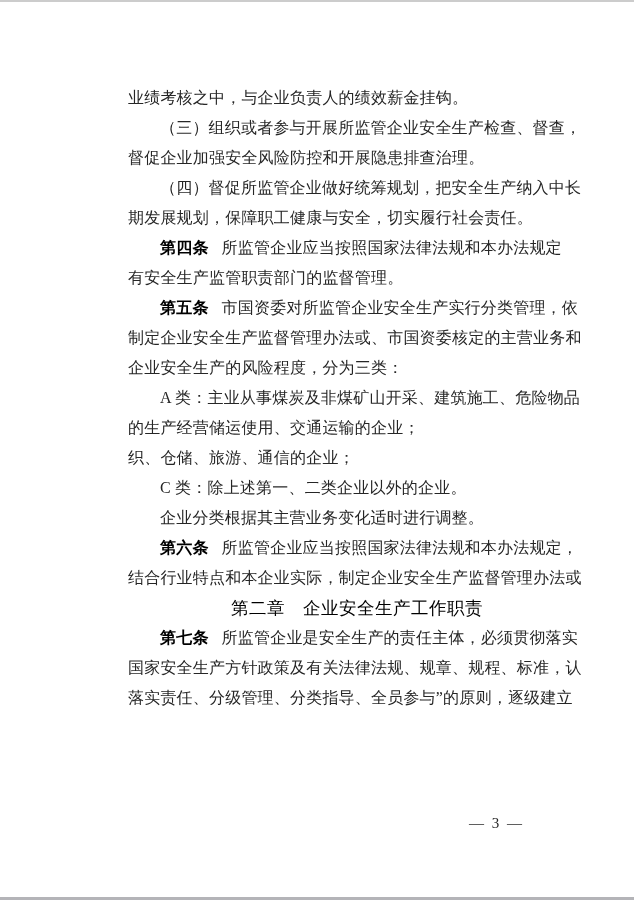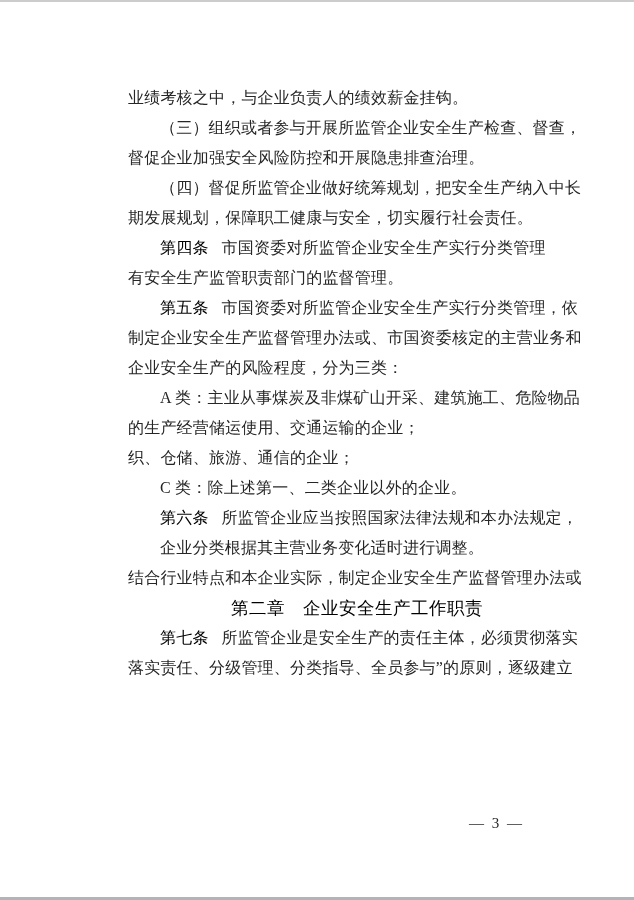--- a/index.html
+++ b/index.html
@@ -42,21 +42,21 @@
   .line.heading {
     font-weight: normal;
     color: #000000;
     font-size: 17.5px;
     text-align: center;
     width: 458px;
     padding-left: 0;
     letter-spacing: 0.5px;
   }
   .art {
-    font-weight: normal;
+    font-weight: bold;
     color: #000000;
     margin-right: 13px;
   }
   .page-num {
     position: absolute;
     top: 808px;
     left: 88px;
     width: 458px;
     height: 30px;
     line-height: 30px;
@@ -73,33 +73,34 @@
 
 <div class="page">
   <div class="edge edge-top"></div>
 
   <div class="text-block" id="text-block">
       <div class="line"><span>业绩考核之中，与企业负责人的绩效薪金挂钩。</span></div>
       <div class="line indent"><span>（三）组织或者参与开展所监管企业安全生产检查、督查，</span></div>
       <div class="line"><span>督促企业加强安全风险防控和开展隐患排查治理。</span></div>
       <div class="line indent"><span>（四）督促所监管企业做好统筹规划，把安全生产纳入中长</span></div>
       <div class="line"><span>期发展规划，保障职工健康与安全，切实履行社会责任。</span></div>
-      <div class="line indent"><span class="art">第四条</span><span>市国资委对所监管企业安全生产实行分类管理</span></div>
+      <div class="line indent"><span class="art">第四条</span><span>所监管企业应当按照国家法律法规和本办法规定</span></div>
       <div class="line"><span>有安全生产监管职责部门的监督管理。</span></div>
       <div class="line indent"><span class="art">第五条</span><span>市国资委对所监管企业安全生产实行分类管理，依</span></div>
       <div class="line"><span>制定企业安全生产监督管理办法或、市国资委核定的主营业务和</span></div>
       <div class="line"><span>企业安全生产的风险程度，分为三类：</span></div>
       <div class="line indent"><span>A 类：主业从事煤炭及非煤矿山开采、建筑施工、危险物品</span></div>
       <div class="line"><span>的生产经营储运使用、交通运输的企业；</span></div>
       <div class="line"><span>织、仓储、旅游、通信的企业；</span></div>
       <div class="line indent"><span>C 类：除上述第一、二类企业以外的企业。</span></div>
+      <div class="line indent"><span>企业分类根据其主营业务变化适时进行调整。</span></div>
       <div class="line indent"><span class="art">第六条</span><span>所监管企业应当按照国家法律法规和本办法规定，</span></div>
-      <div class="line indent"><span>企业分类根据其主营业务变化适时进行调整。</span></div>
       <div class="line"><span>结合行业特点和本企业实际，制定企业安全生产监督管理办法或</span></div>
       <div class="line heading"><span>第二章　企业安全生产工作职责</span></div>
       <div class="line indent"><span class="art">第七条</span><span>所监管企业是安全生产的责任主体，必须贯彻落实</span></div>
+      <div class="line"><span>国家安全生产方针政策及有关法律法规、规章、规程、标准，认</span></div>
       <div class="line"><span>落实责任、分级管理、分类指导、全员参与”的原则，逐级建立</span></div>
     </div>
 
   <div class="page-num">— 3 —</div>
 
   <div class="edge edge-bottom"></div>
 </div>
 
 </body></html>

